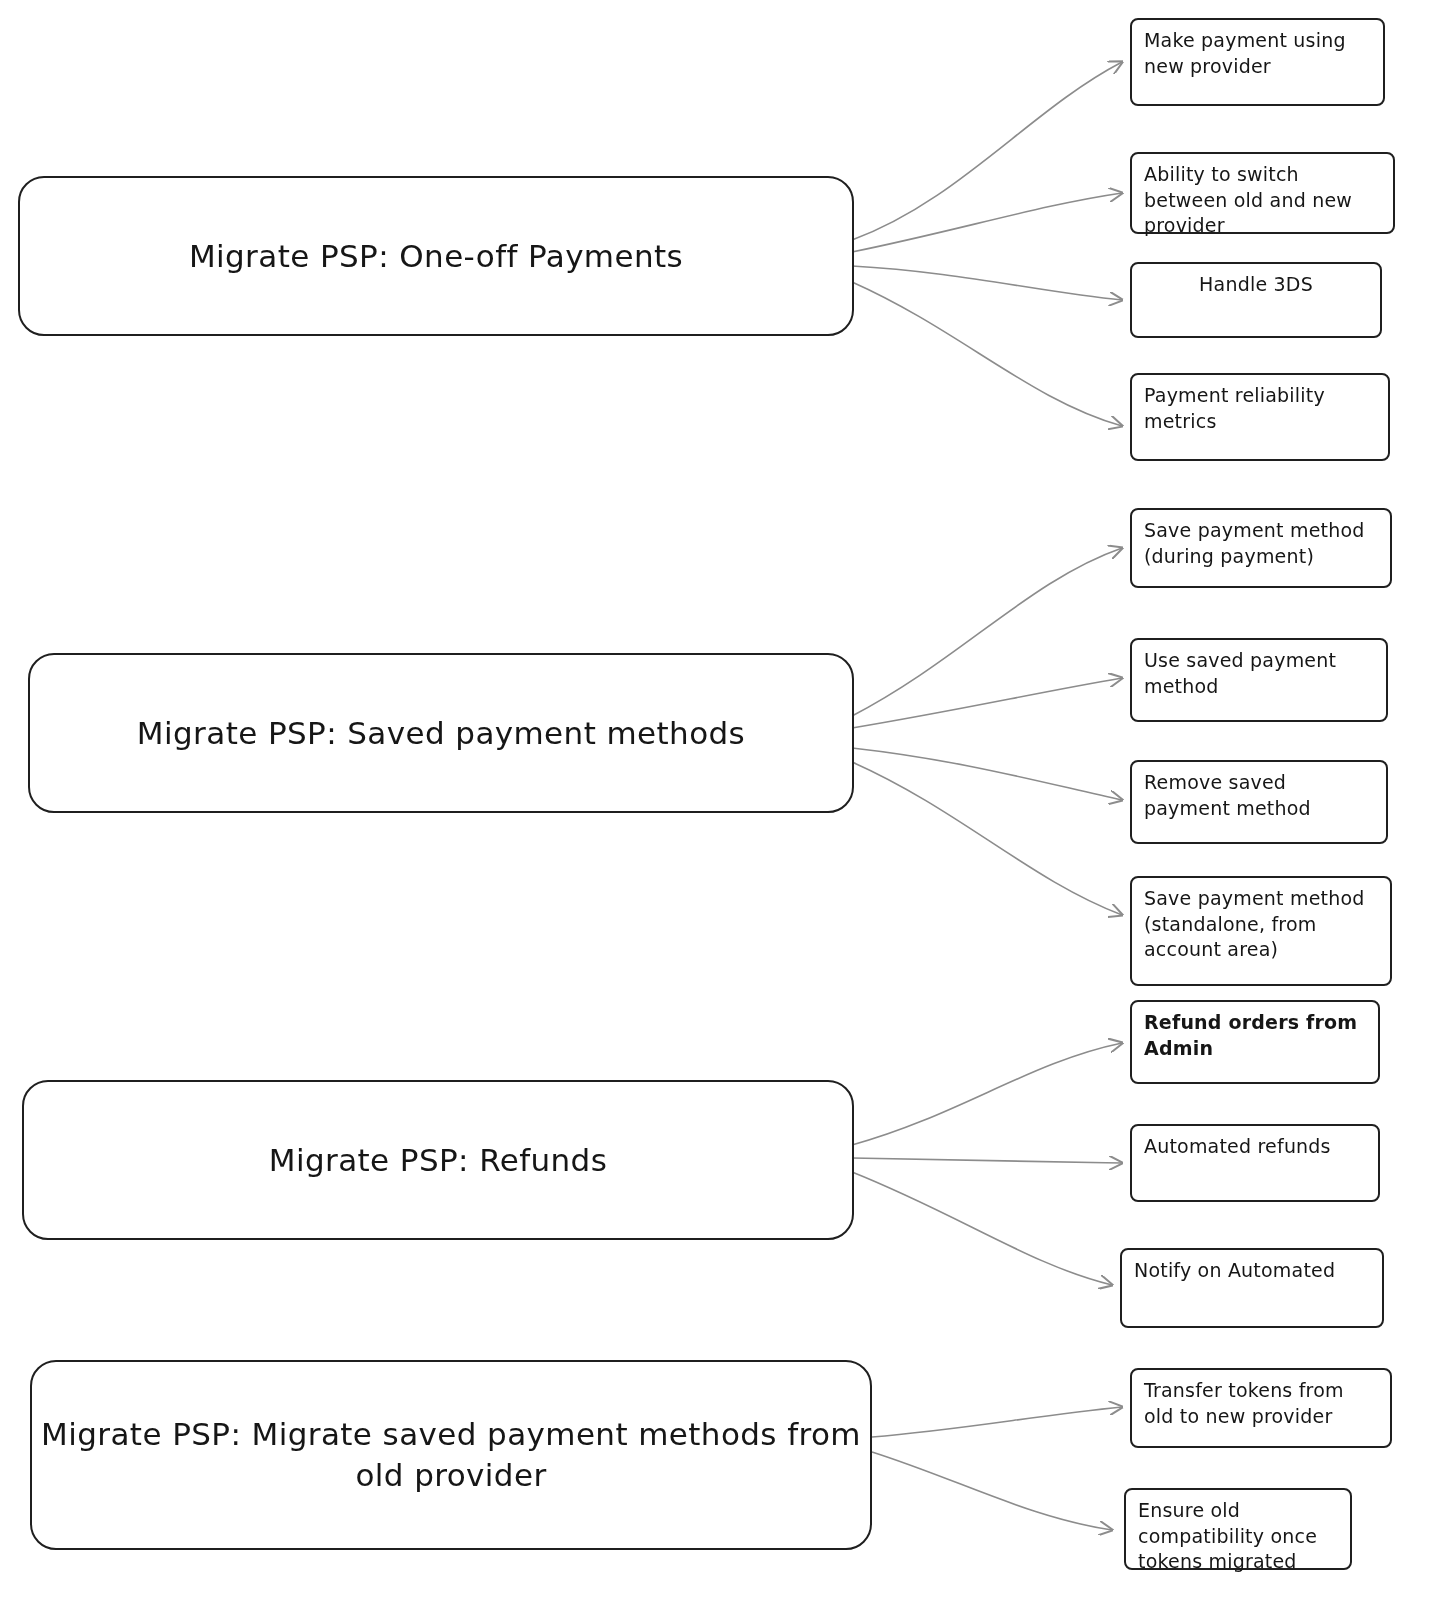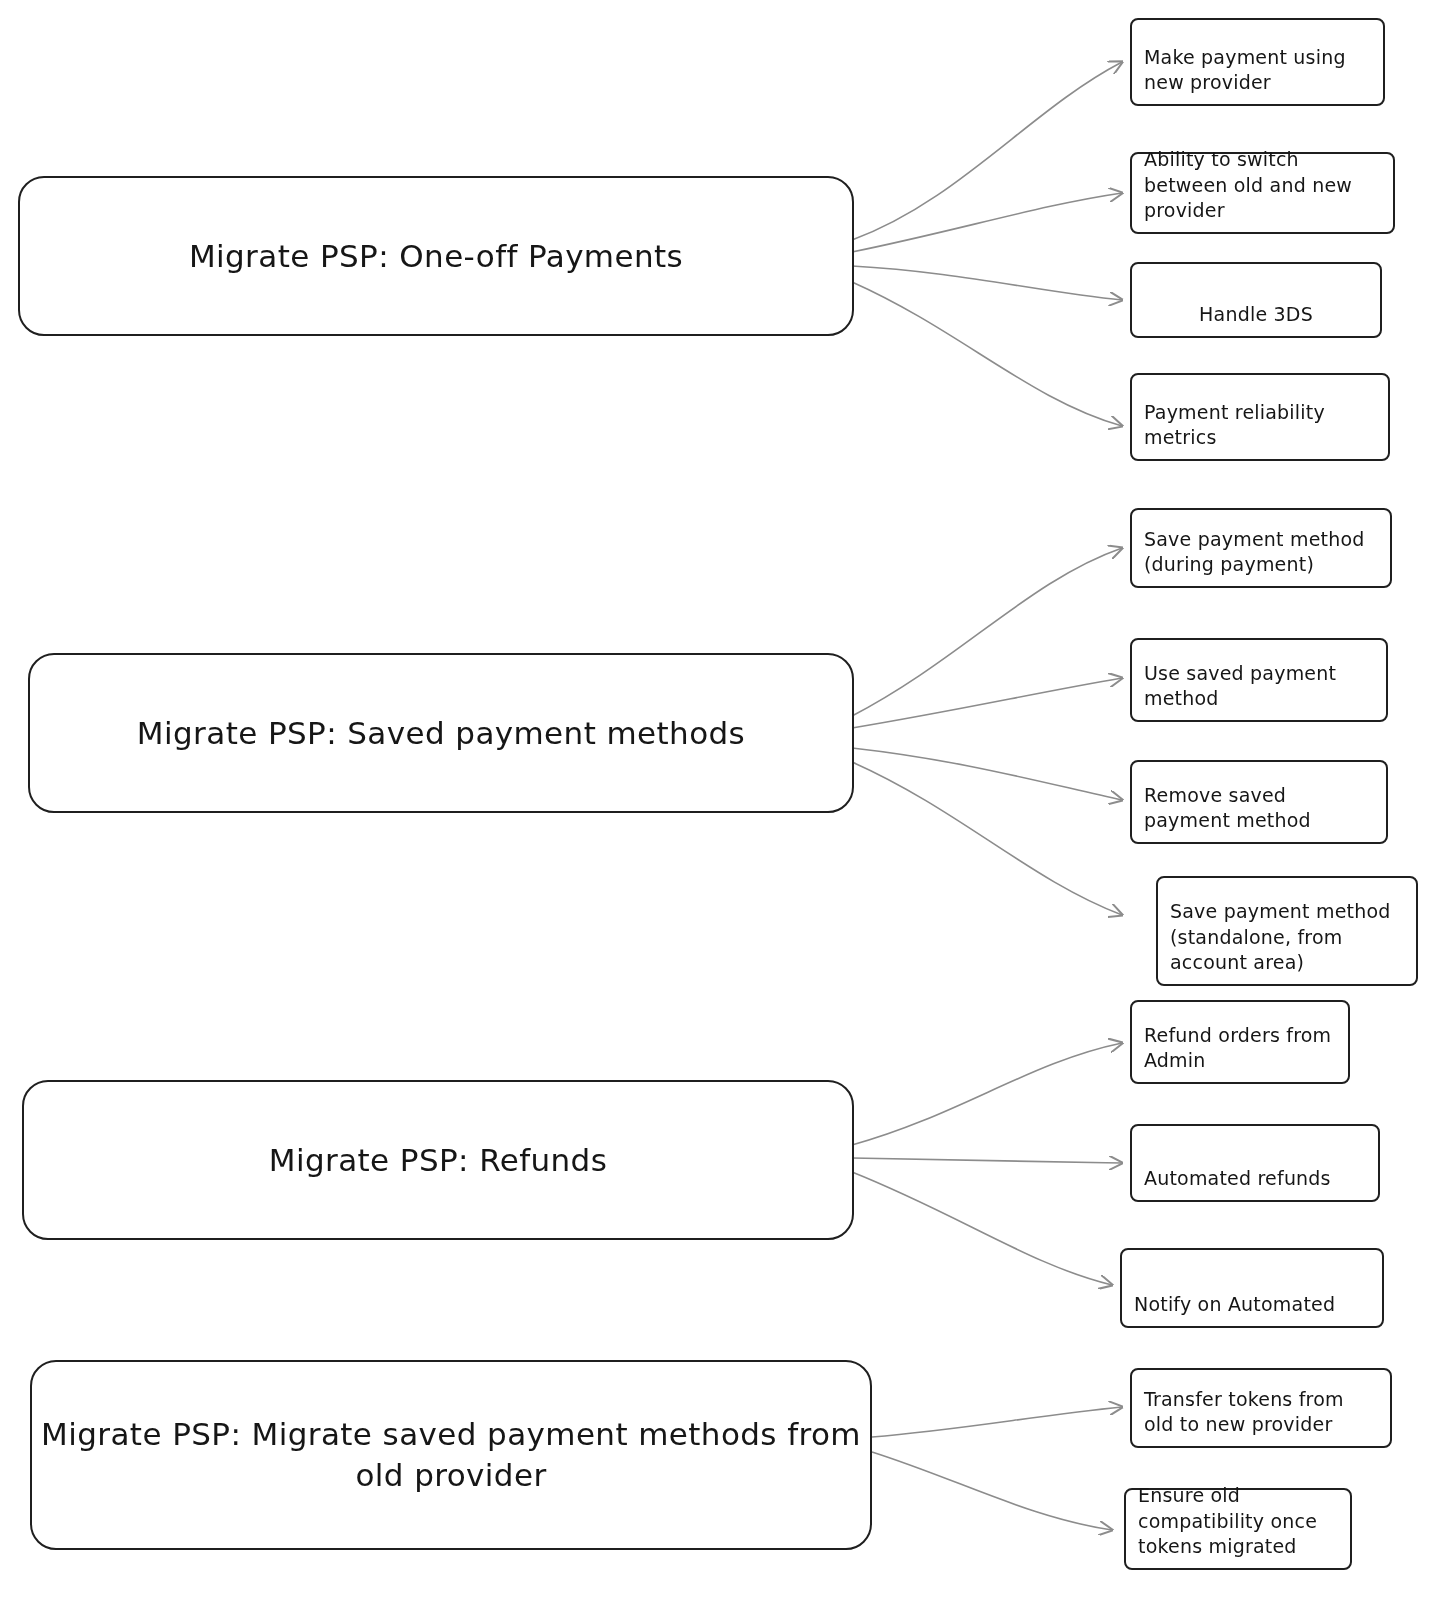--- a/index.html
+++ b/index.html
@@ -46,21 +46,21 @@
     display: block;
     width: 100%;
   }
   .story-node {
     position: absolute;
     box-sizing: border-box;
     border: 2px solid #1f1f1f;
     border-radius: 8px;
     background: #ffffff;
     display: flex;
-    align-items: flex-end;
+    align-items: flex-start;
     padding: 8px 12px;
     color: #161616;
     font-size: 19px;
     line-height: 1.35;
     letter-spacing: 0.2px;
     font-family: "DejaVu Sans", sans-serif;
   }
   .story-node.centered {
     justify-content: center;
     text-align: center;
@@ -133,25 +133,25 @@
 
   <div class="story-node" style="left:1130px; top:508px; width:262px; height:80px;">
     <span class="label">Save payment method (during payment)</span>
   </div>
   <div class="story-node" style="left:1130px; top:638px; width:258px; height:84px;">
     <span class="label">Use saved payment method</span>
   </div>
   <div class="story-node" style="left:1130px; top:760px; width:258px; height:84px;">
     <span class="label">Remove saved payment method</span>
   </div>
-  <div class="story-node" style="left:1130px; top:876px; width:262px; height:110px;margin-left:26px;">
+  <div class="story-node" style="left:1130px; top:876px; width:262px; height:110px;">
     <span class="label">Save payment method (standalone, from account area)</span>
   </div>
 
-  <div class="story-node" style="left:1130px; top:1000px; width:220px; height:84px;">
+  <div class="story-node" style="left:1130px; top:1000px; width:250px; height:84px;font-weight:bold;">
     <span class="label">Refund orders from Admin</span>
   </div>
   <div class="story-node" style="left:1130px; top:1124px; width:250px; height:78px;">
     <span class="label">Automated refunds</span>
   </div>
   <div class="story-node" style="left:1120px; top:1248px; width:264px; height:80px;">
     <span class="label">Notify on Automated</span>
   </div>
 
   <div class="story-node" style="left:1130px; top:1368px; width:262px; height:80px;">

